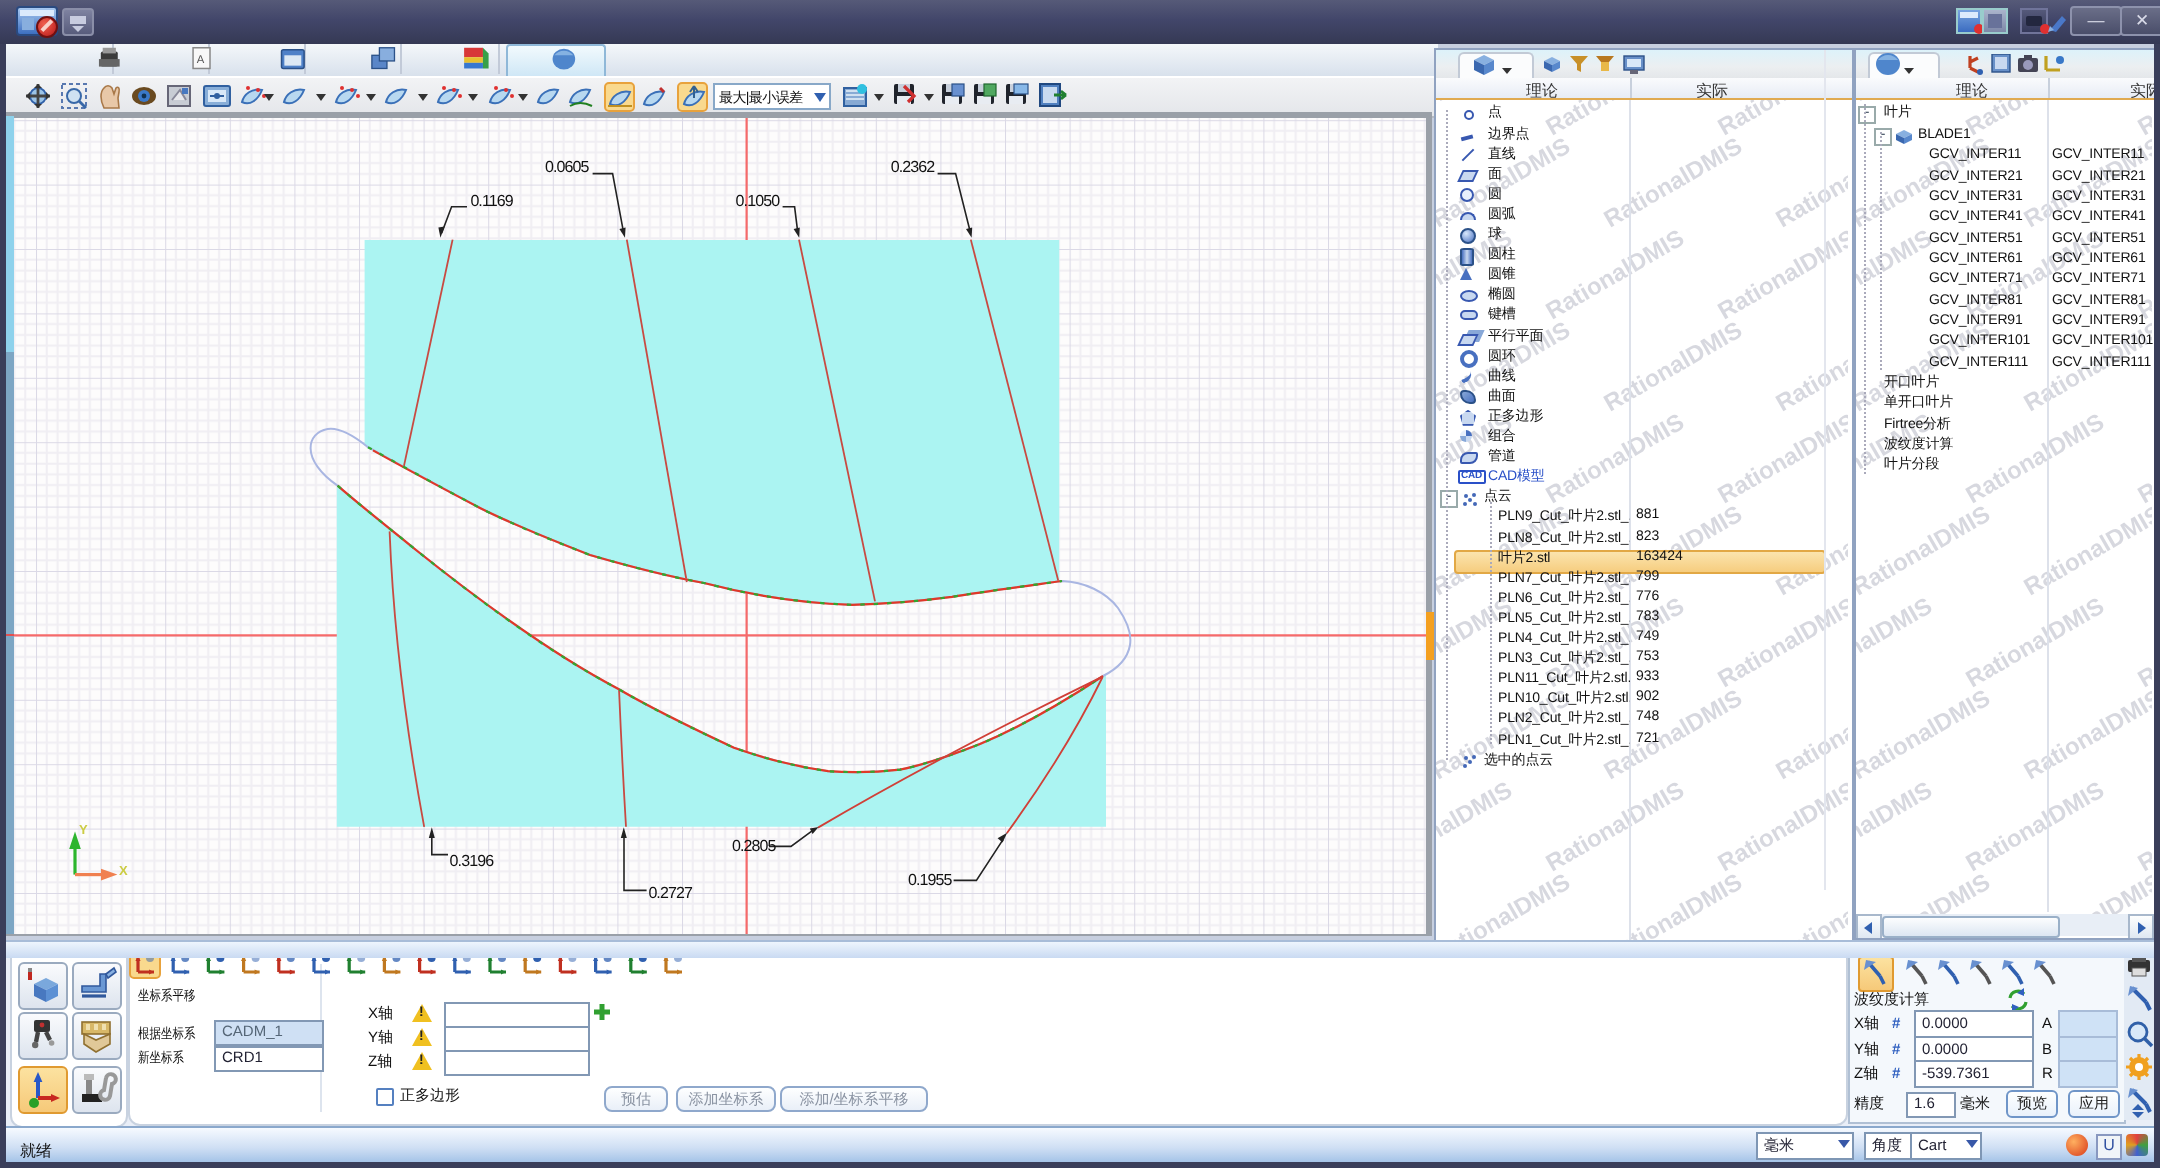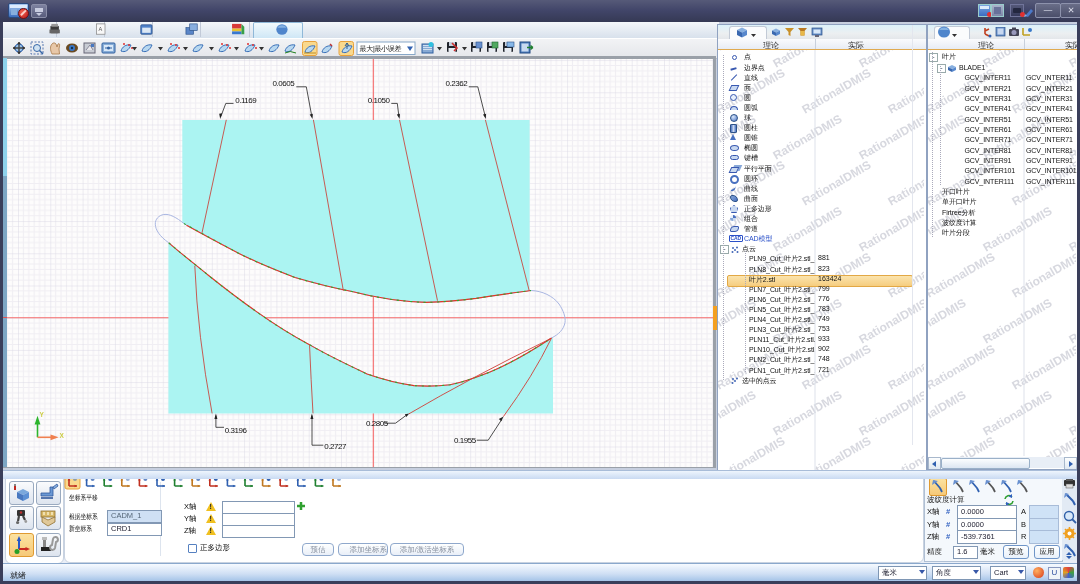--- a/index.html
+++ b/index.html
@@ -783,22 +783,22 @@
   <div class="warn" style="left:206px;top:56px;"></div>
   <div class="ibox" style="left:222px;top:30.5px;width:68px;height:11px;"></div>
   <div class="ibox" style="left:222px;top:42.5px;width:68px;height:11px;"></div>
   <div class="ibox" style="left:222px;top:54.5px;width:68px;height:11px;"></div>
   <svg class="abs" style="left:296px;top:31px;" width="10" height="10">
         <path d="M5 1 V9 M1 5 H9" stroke="#30a030" stroke-width="2.5"></path>
       </svg>
   <div class="abs" style="left:188px;top:74px;width:7px;height:7px;background:#fff;border:1px solid #5580c0;border-radius:1px;"></div>
   <div class="lbl" style="left:200px;top:73px;">正多边形</div>
   <div class="btn" style="left:302px;top:72.5px;width:30px;height:11px;line-height:11px;">预估</div>
-  <div class="btn" style="left:338px;top:72.5px;width:48px;height:11px;line-height:11px;text-align:right;">添加坐标系</div>
-  <div class="btn" style="left:390px;top:72.5px;width:72px;height:11px;line-height:11px;">添加/激活坐标系</div>
+  <div class="btn" style="left:338px;top:72.5px;width:48px;height:11px;line-height:11px;">添加坐标系</div>
+  <div class="btn" style="left:390px;top:72.5px;width:72px;height:11px;line-height:11px;">添加/坐标系平移</div>
 
   <div class="abs" style="left:924px;top:2px;width:137px;height:88px;background:#f4f8fc;border:1px solid #b0c0d4;"></div>
   <div class="abs" style="left:929px;top:8px;width:16px;height:16px;background:linear-gradient(#fce2a0,#f6c979);border:1px solid #e09a30;border-radius:2px;"></div>
   <div id="picons">
         <svg class="abs" style="left:930px;top:8px;" width="100" height="16" viewBox="0 0 100 16">
           <g transform="translate(1,1)">
             <path d="M3 2 L9 9 M9 9 L11 13" stroke="#3060b0" stroke-width="1.8" fill="none"></path>
             <path d="M2 1 L7 2 L1 6 Z" fill="#6890d0"></path>
           </g>
           <g transform="translate(22,1)">
@@ -875,21 +875,21 @@
           <path d="M2 0 L6 1 L1 5 Z" fill="#6890d0"></path>
         </g>
     <path d="M4 82 l6 0 l-3 3 Z M4 81 l3 -3 l3 3 Z" fill="#3060b0"></path>
   </svg>
 </div>
 <div id="dockstrip" class="abs"></div>
 <div id="status" class="abs">
   <div class="lbl" style="left:7px;top:6px;font-size:8px;">就绪</div>
   <div class="combo" style="left:875px;top:2px;width:44px;">毫米<span class="da"></span></div>
   <div class="combo" style="left:929px;top:2px;width:44px;">角度<span class="da"></span></div>
-  <div class="combo" style="left:987px;top:2px;width:31px;">Cart<span class="da"></span></div>
+  <div class="combo" style="left:952px;top:2px;width:31px;">Cart<span class="da"></span></div>
   <div class="abs" style="left:1030px;top:3px;width:11px;height:11px;background:radial-gradient(circle at 35% 35%,#ffb060,#d83818);border-radius:50%;"></div>
   <div class="abs" style="left:1045px;top:3px;width:11px;height:11px;background:#f0f4f8;border:1px solid #8898c0;font-size:8px;color:#3050a0;text-align:center;line-height:10px;">U</div>
   <div class="abs" style="left:1060px;top:3px;width:11px;height:11px;background:conic-gradient(#e04040,#40a040,#4060d0,#e0a020,#e04040);border-radius:2px;"></div>
 </div>
 
 <div class="abs" style="left:0;top:22px;width:3px;height:562px;background:#3a3e5a;"></div>
 <div class="abs" style="left:1077px;top:22px;width:3px;height:562px;background:#3a3e5a;"></div>
 <div class="abs" style="left:0;top:581px;width:1080px;height:3px;background:#3a3e5a;"></div>
 </div>
 

